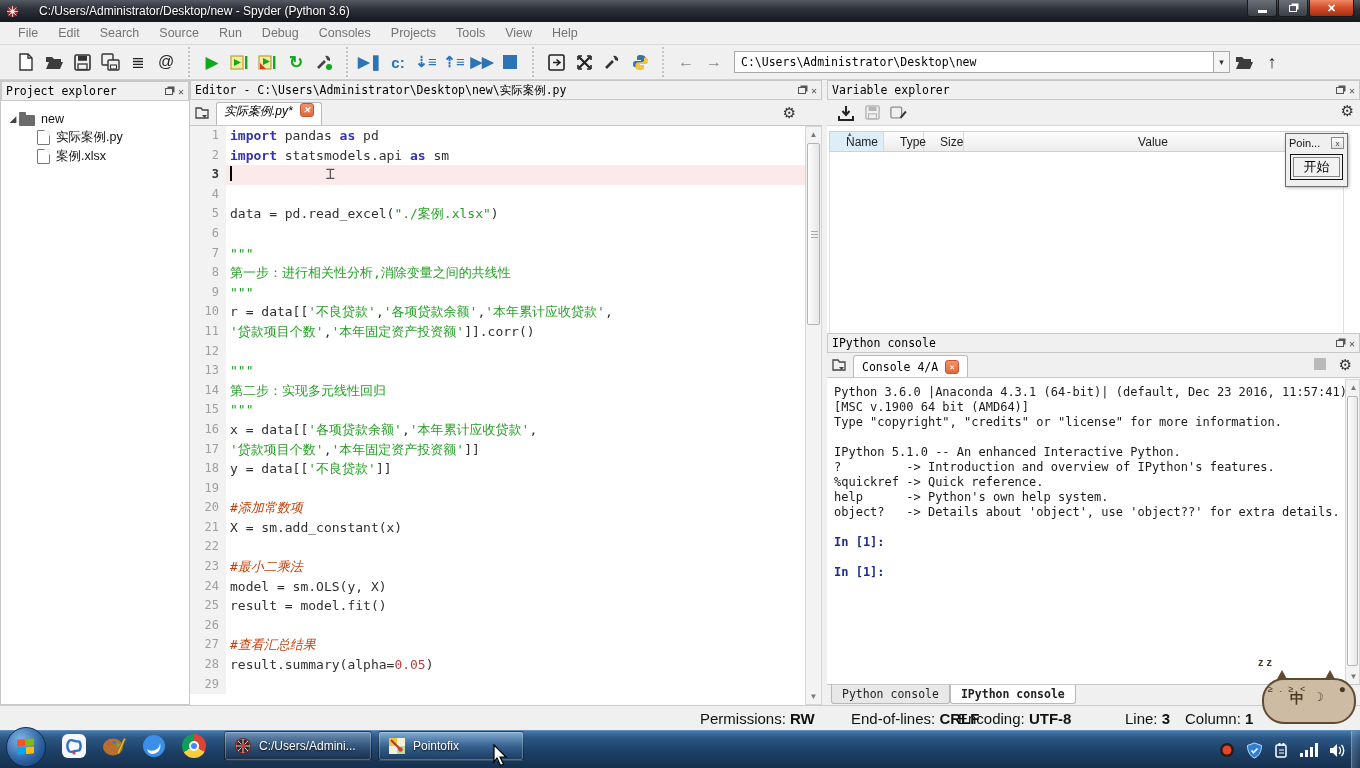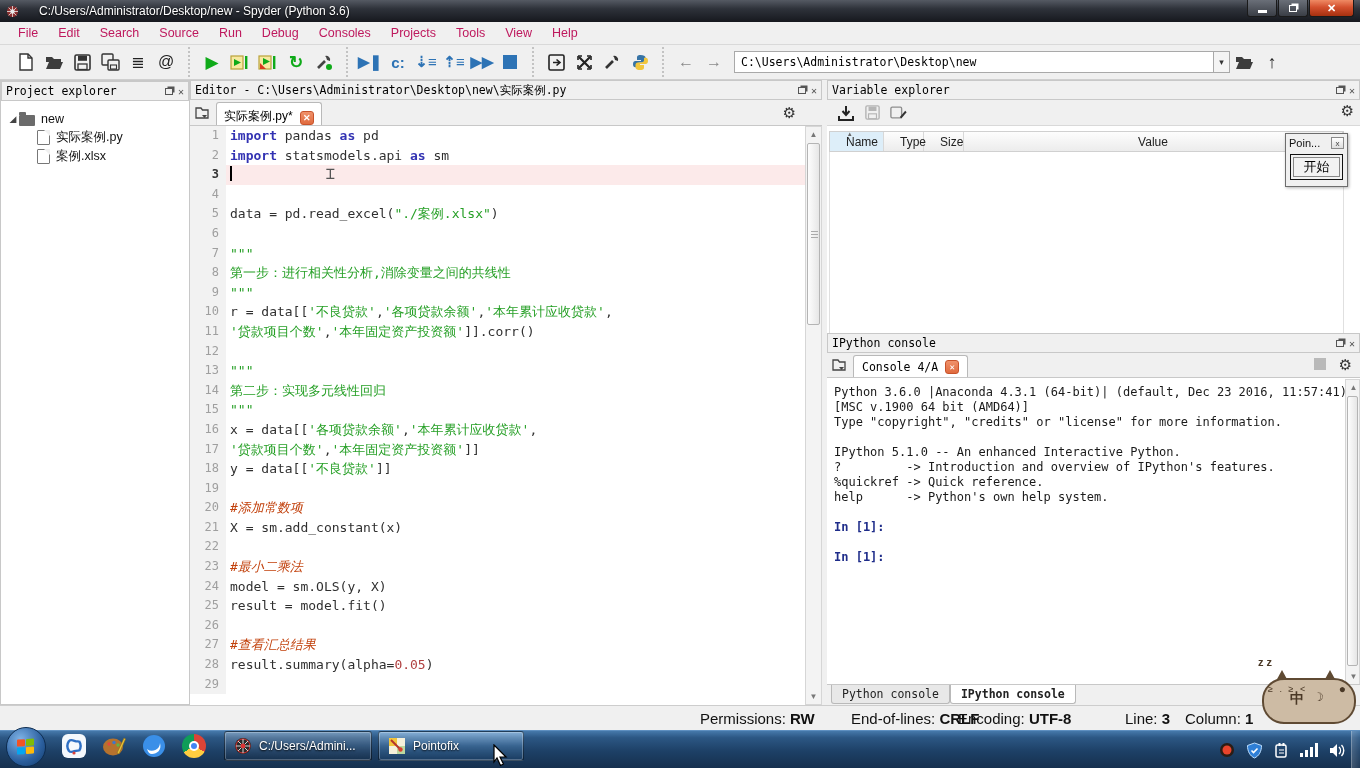--- a/index.html
+++ b/index.html
@@ -16,21 +16,21 @@
     background:linear-gradient(#6a6f78, #3a3e46); display:flex; align-items:center; justify-content:center;
     border-radius:0 0 3px 3px; margin-left:1px; }
   .win-btn.close { width:45px; background:linear-gradient(#ef8a64,#d4502e 45%,#a5300f); }
   .glyph-min { width:9px; height:3px; background:#fff; margin-top:6px; }
   .glyph-restore { width:8px; height:7px; border:1px solid #fff; box-shadow:2px -2px 0 -0.5px #fff; }
   .glyph-close { color:#fff; font-size:11px; font-weight:bold; }
 
   
   .menubar { position:absolute; left:0; top:22px; width:1360px; height:23px; background:#f0f0f0;
     display:flex; align-items:center; padding-left:8px; border-bottom:1px solid #d9d9d9; }
-  .menu-item { padding:3px 10px; color:#be185d; font-size:12.5px; }
+  .menu-item { padding:3px 10px; color:#737373; font-size:12.5px; }
 
   
   .toolbar { position:absolute; left:0; top:45px; width:1360px; height:35px; background:#f0f0f0;
     display:flex; align-items:center; border-bottom:1px solid #cfcfcf; }
   .tgroup { display:flex; align-items:center; height:30px; padding:0 4px 0 8px;
     border-left:2px dotted #c3c3c3; margin-left:4px; }
   .tgroup:first-child { border-left:none; }
   .tbtn { width:28px; height:28px; display:flex; align-items:center; justify-content:center; }
   .tbtn svg { display:block; }
   .g-run { color:#0faa19; font-size:17px; }
@@ -62,21 +62,21 @@
     border-left-color:transparent; border-bottom-color:transparent; border-top-color:#f0f0f0; border-right-color:#f0f0f0; }
   .foldico { width:16px; height:11px; background:#6b6b6b; border-radius:1px; margin-right:6px; position:relative; margin-top:3px; }
   .foldico:before { content:""; position:absolute; left:0; top:-3px; width:7px; height:3px; background:#6b6b6b; border-radius:1px 1px 0 0; }
 
   
   .editpane { position:absolute; left:190px; top:80px; width:632px; height:625px; background:#fff; }
   .edit-tabrow { position:absolute; left:0; top:20px; width:100%; height:26px; background:#f0f0f0;
     border-bottom:1px solid #c8c8c8; display:flex; align-items:flex-end; }
   .browse-tabs { width:26px; height:24px; display:flex; align-items:center; justify-content:center; color:#444; }
   .etab { height:23px; background:#fff; border:1px solid #b9b9b9; border-bottom:none; border-radius:3px 3px 0 0;
-    display:flex; align-items:flex-end; padding:0 7px; font-size:12px; }
+    display:flex; align-items:flex-start; padding:0 7px; font-size:12px;font-style:italic; }
   .tab-close { width:14px; height:14px; background:linear-gradient(#f0926b,#e06a3e); border:1px solid #c8532b;
     border-radius:3px; color:#fff; font-size:9px; font-weight:bold; display:flex; align-items:center; justify-content:center; margin-left:7px; }
   .gearbtn { position:absolute; right:26px; top:4px; font-size:15px; color:#333; }
 
   .code-area { position:absolute; left:0; top:46px; width:615px; height:579px; background:#fff; overflow:hidden;
     font-family:"DejaVu Sans Mono", monospace; font-size:13px; }
   .code-line { display:flex; height:19.6px; line-height:19.6px; white-space:pre; }
   .gut { width:36px; background:#f2f2f2; color:#9f9f9f; text-align:right; padding-right:7px; font-size:12px; flex:none; }
   .code-line.cur .gut { color:#333; font-weight:bold; background:#f2f2f2; }
   .code-line.cur .src { background:#fceaea; }
@@ -505,20 +505,21 @@
   </div>
   <div class="con-text" id="console-lines">
       <div class="con-line">Python 3.6.0 |Anaconda 4.3.1 (64-bit)| (default, Dec 23 2016, 11:57:41)</div>
       <div class="con-line">[MSC v.1900 64 bit (AMD64)]</div>
       <div class="con-line">Type "copyright", "credits" or "license" for more information.</div>
       <div class="con-line"> </div>
       <div class="con-line">IPython 5.1.0 -- An enhanced Interactive Python.</div>
       <div class="con-line">?         -&gt; Introduction and overview of IPython's features.</div>
       <div class="con-line">%quickref -&gt; Quick reference.</div>
       <div class="con-line">help      -&gt; Python's own help system.</div>
+      <div class="con-line">object?   -&gt; Details about 'object', use 'object??' for extra details.</div>
       <div class="con-line"> </div>
       <div class="con-line p">In [1]:</div>
       <div class="con-line"> </div>
       <div class="con-line p">In [1]:</div>
     </div>
   <div class="vscroll" style="top:46px; height:306px; right:0; width:15px;">
     <div class="vs-arrow" style="top:0;">▲</div>
     <div class="vs-thumb" style="top:16px; height:270px; width:11px;"></div>
     <div class="vs-arrow" style="bottom:0;">▼</div>
   </div>

